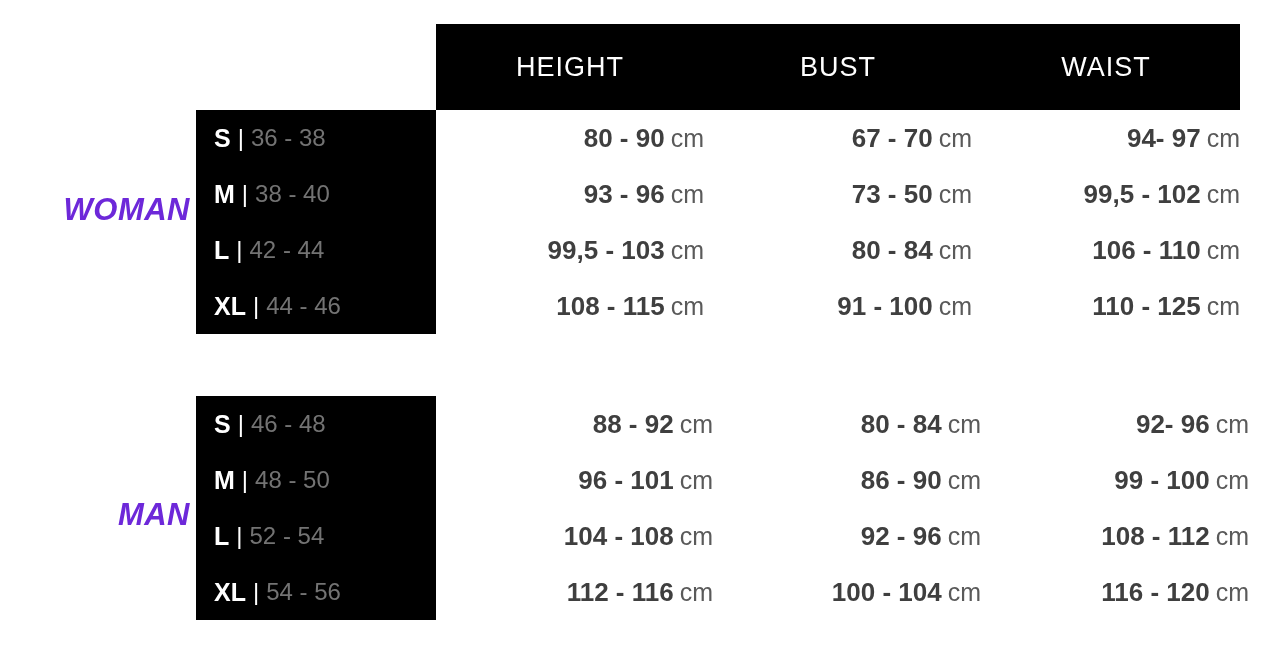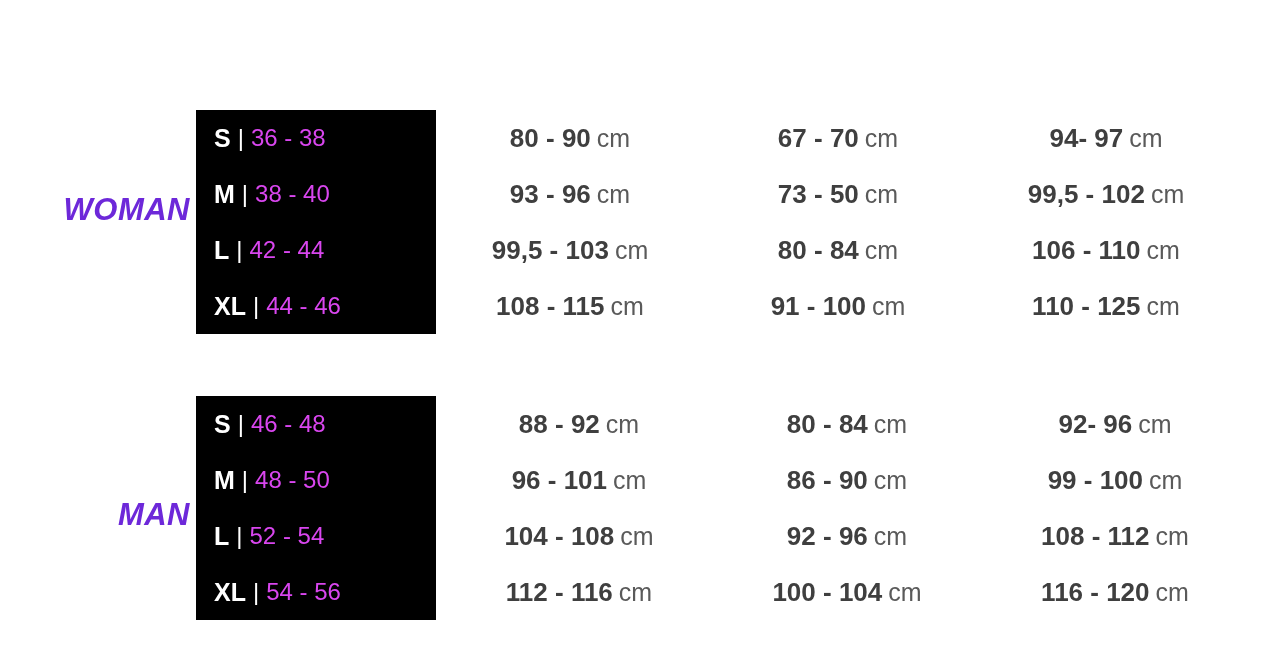--- a/index.html
+++ b/index.html
@@ -66,21 +66,21 @@
     font-size: 25px;
     margin-right: 7px;
   }
   .size-row .sep {
     font-weight: 400;
     color: #ffffff;
     margin-right: 7px;
   }
   .size-row .rng {
     font-weight: 400;
-    color: #d946ef;
+    color: #737373;
   }
 
   
   .group-label {
     position: absolute;
     font-style: italic;
     font-weight: bold;
     font-size: 31px;
     color: #6d28d9;
     letter-spacing: 0.5px;
@@ -100,41 +100,46 @@
   .meas-grid.woman { top: 110px; }
   .meas-grid.man   { top: 396px; padding-left: 9px; }
 
   .meas-row {
     display: flex;
     height: 56px;
     align-items: center;
   }
   .meas-cell {
     flex: 1 1 0;
-    text-align: center;
+    text-align: right;
     font-size: 26px;
     color: #4a4a4a;
     white-space: nowrap;
   }
   .meas-cell .v {
     font-weight: bold;
     color: #3f3f3f;
   }
   .meas-cell .u {
     font-weight: 400;
     color: #5a5a5a;
     font-size: 25px;
     margin-left: 6px;
   }
 </style>
 </head>
 <body>
 
 <div class="sheet">
 
+  <div class="header-bar">
+    <div class="header-cell">HEIGHT</div>
+    <div class="header-cell">BUST</div>
+    <div class="header-cell">WAIST</div>
+  </div>
 
   <div class="group-label woman">WOMAN</div>
 
   <div class="size-block woman">
     <div class="size-row">
       <span class="sz">S</span>
       <span class="sep">|</span>
       <span class="rng">36 - 38</span>
     </div>
     <div class="size-row">

